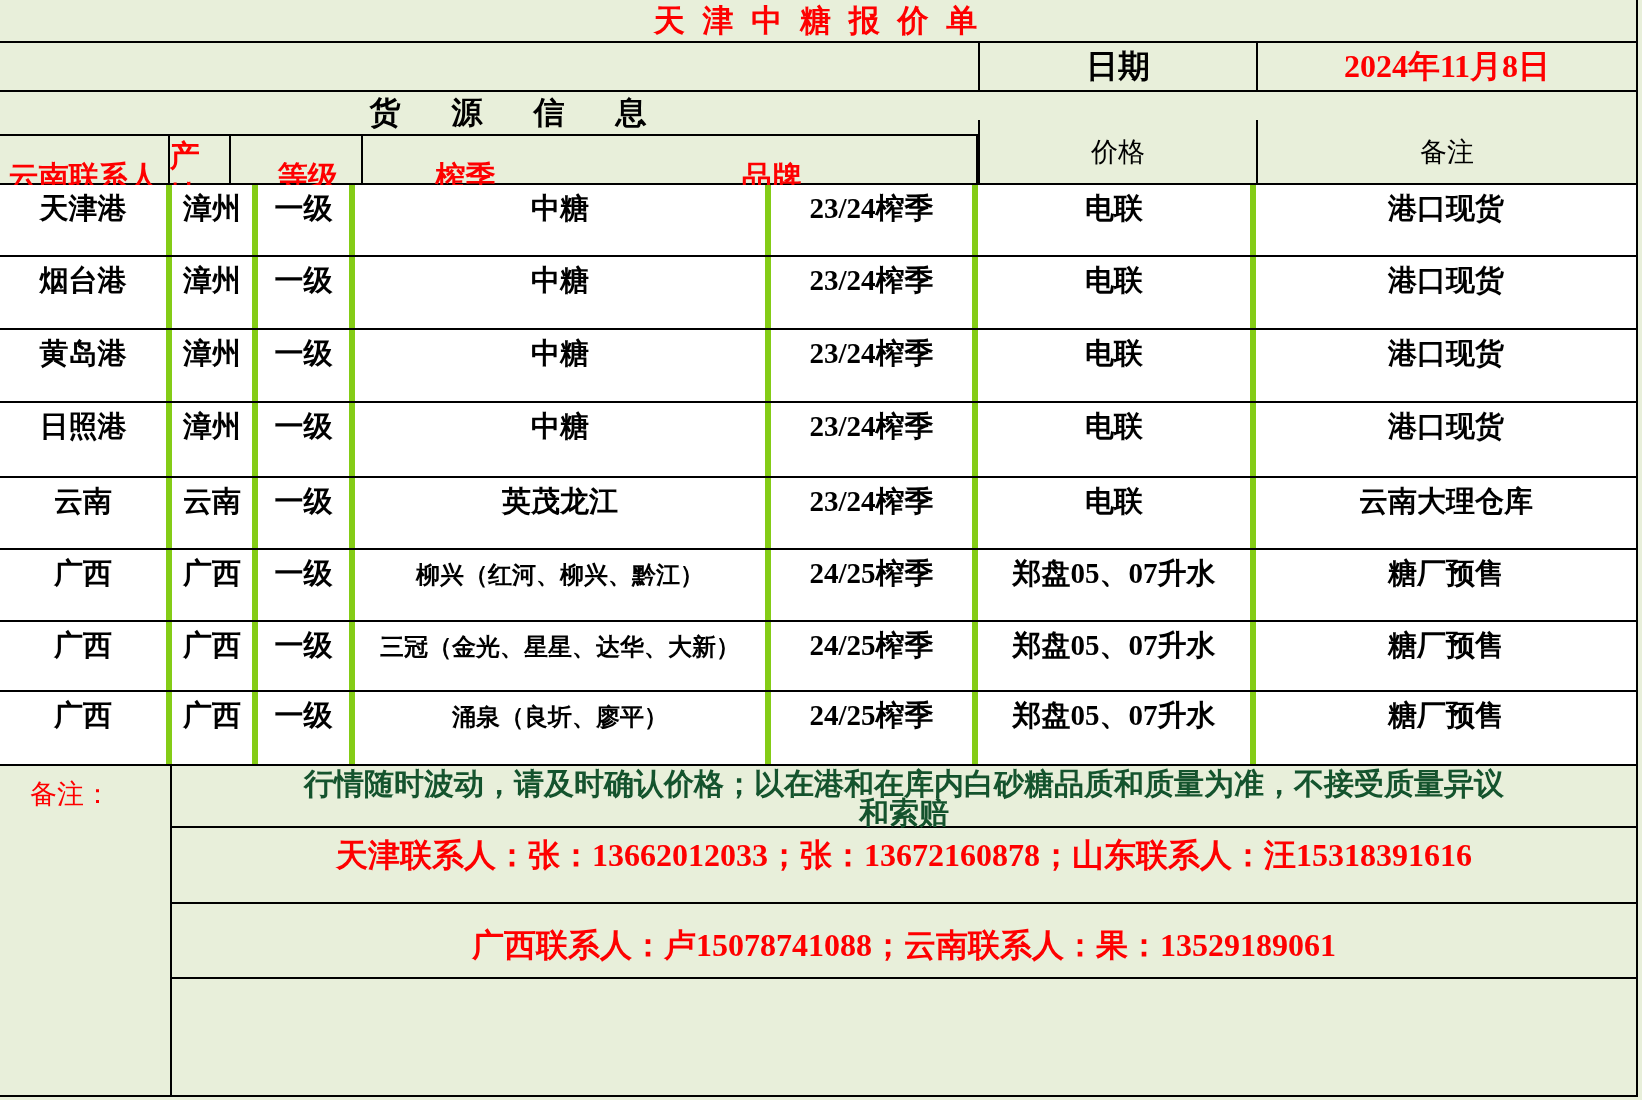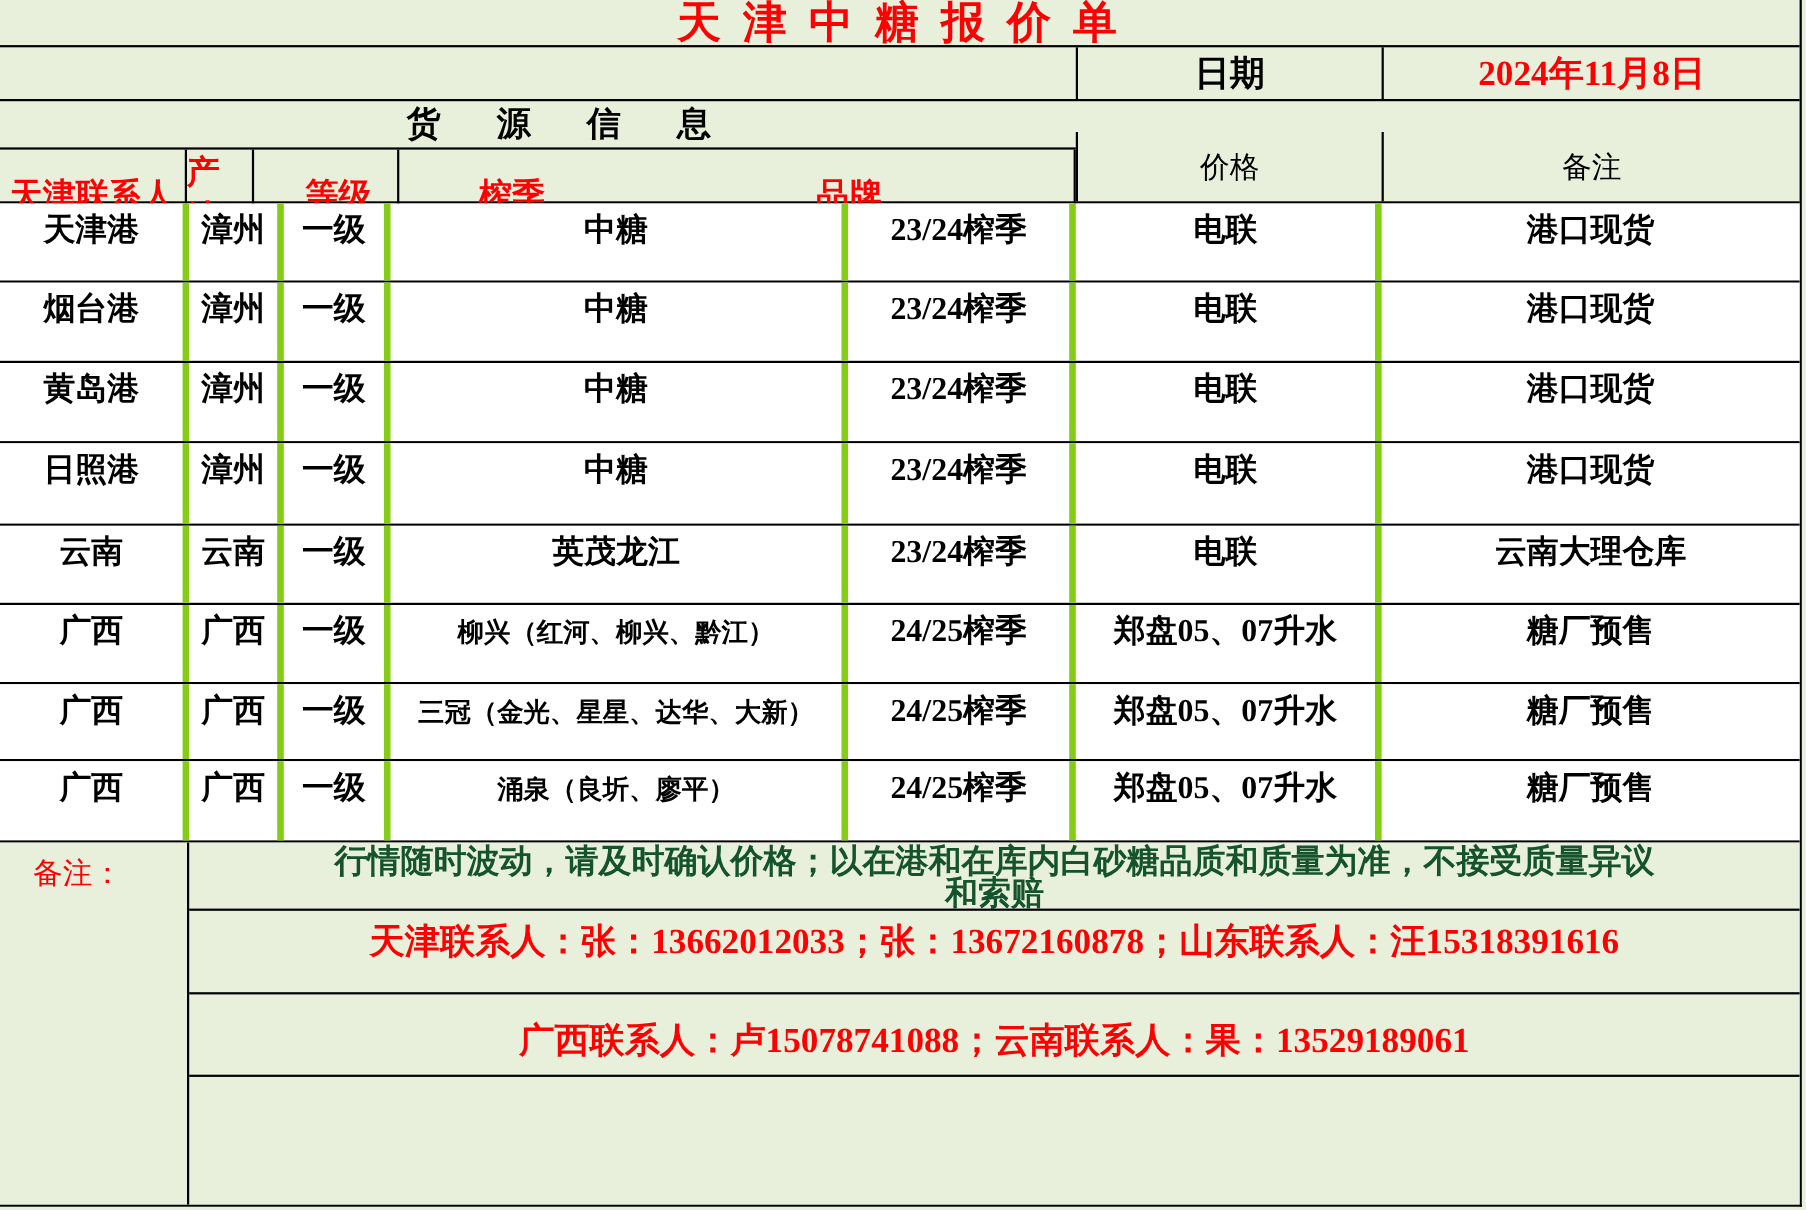--- a/index.html
+++ b/index.html
@@ -18,21 +18,21 @@
     border-bottom:2px solid #000;
     box-sizing:border-box;
     display:flex;flex-direction:column;
   }
   .tbl *{box-sizing:border-box;}
 
   
   .row-title{
     height:43px;border-bottom:2px solid #000;
     display:flex;align-items:center;justify-content:center;
-    color:#fe0000;font-weight:bold;font-size:40px;letter-spacing:5px;
+    color:#fe0000;font-weight:bold;font-size:31px;letter-spacing:5px;
   }
   .row-date{height:49px;border-bottom:2px solid #000;display:flex;}
   .row-date .spacer{width:978px;}
   .cell-datelabel{
     width:278px;border-left:2px solid #000;
     display:flex;align-items:center;justify-content:center;
     font-weight:bold;font-size:32px;
   }
   .cell-datevalue{
     flex:1;border-left:2px solid #000;
@@ -119,21 +119,21 @@
     <div class="row-date">
       <div class="spacer"></div>
       <div class="cell-datelabel">日期</div>
       <div class="cell-datevalue">2024年11月8日</div>
     </div>
 
     <div class="row-hdr">
       <div class="hdr-left">
         <div class="supply">货　源　信　息</div>
         <div class="subhdr">
-          <div class="c c1">天津联系人</div>
+          <div class="c c1">云南联系人</div>
           <div class="c c2">产地</div>
           <div class="c c3">等级</div>
           <div class="c c5">榨季</div>
           <div class="c c4">品牌</div>
         </div>
       </div>
       <div class="bighd price-hd">价格</div>
       <div class="bighd note-hd">备注</div>
     </div>
 

